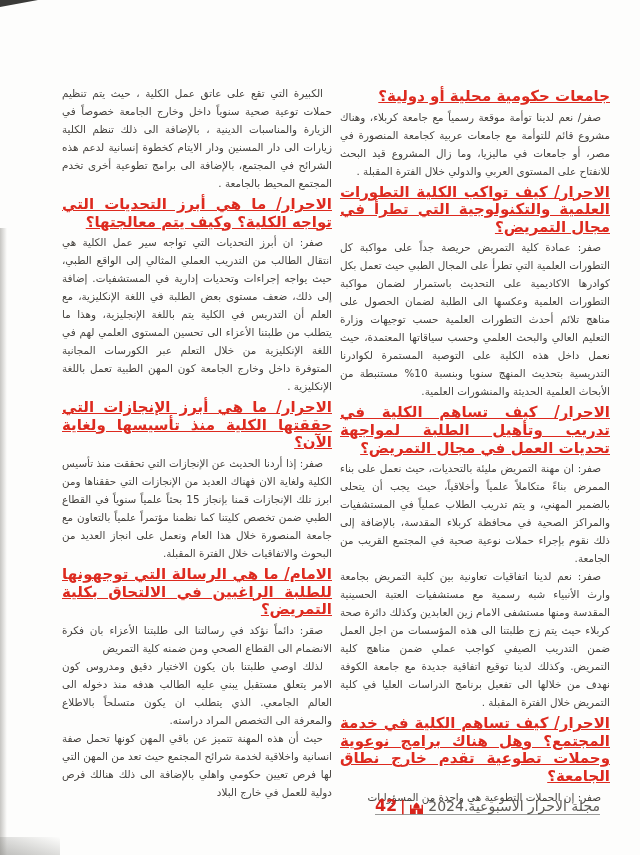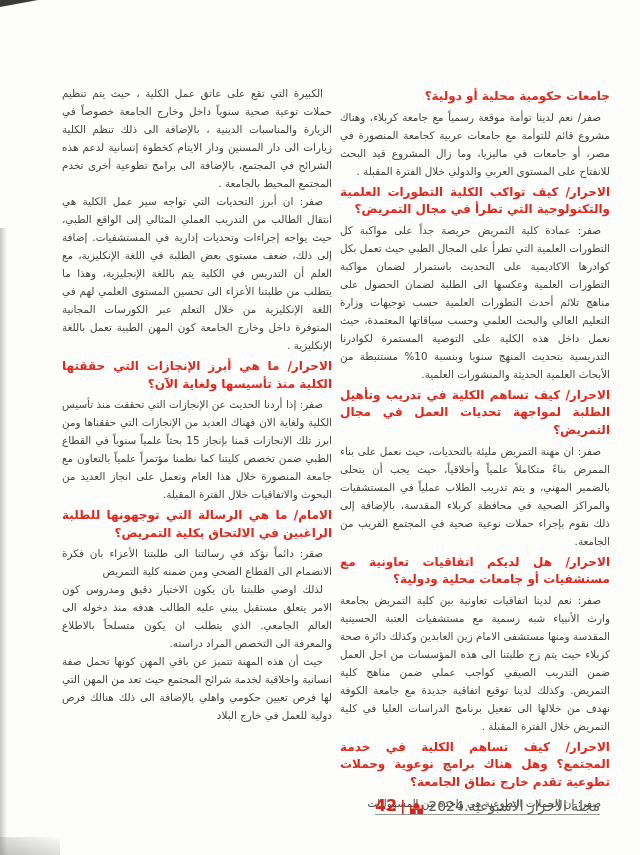--- a/index.html
+++ b/index.html
@@ -24,26 +24,27 @@
   .col { width: 270px; }
   .col p { margin: 0; text-align: justify; direction: rtl; }
   .col p.answer {
     font-size: 10.4px;
     line-height: 18px;
     color: #45423e;
     text-indent: 9px;
     letter-spacing: 0px;
   }
   .col p.question {
-    font-size: 12px;
+    font-size: 15px;
     line-height: 17.6px;
     font-weight: bold;
     color: #dd2a1f;
     margin-top: 4px;
     margin-bottom: 2px;
+    text-decoration: underline;
   }
   
   .footer {
     position: absolute;
     right: 40px;
     bottom: 40px;
     display: flex;
     direction: ltr;
     align-items: center;
     gap: 5px;
@@ -92,27 +93,27 @@
 <div class="page">
 
   <div class="columns">
     <div class="col" id="col-right">
         <p class="question">جامعات حكومية محلية أو دولية؟</p>
         <p class="answer">صفر/ نعم لدينا توأمة موقعة رسمياً مع جامعة كربلاء، وهناك مشروع قائم للتوأمة مع جامعات عربية كجامعة المنصورة في مصر، أو جامعات في ماليزيا، وما زال المشروع قيد البحث للانفتاح على المستوى العربي والدولي خلال الفترة المقبلة .</p>
         <p class="question">الاحرار/ كيف تواكب الكلية التطورات العلمية والتكنولوجية التي تطرأ في مجال التمريض؟</p>
         <p class="answer">صفر: عمادة كلية التمريض حريصة جداً على مواكبة كل التطورات العلمية التي تطرأ على المجال الطبي حيث تعمل بكل كوادرها الاكاديمية على التحديث باستمرار لضمان مواكبة التطورات العلمية وعكسها الى الطلبة لضمان الحصول على مناهج تلائم أحدث التطورات العلمية حسب توجيهات وزارة التعليم العالي والبحث العلمي وحسب سياقاتها المعتمدة، حيث نعمل داخل هذه الكلية على التوصية المستمرة لكوادرنا التدريسية بتحديث المنهج سنويا وبنسبة 10% مستنبطة من الأبحاث العلمية الحديثة والمنشورات العلمية.</p>
         <p class="question">الاحرار/ كيف تساهم الكلية في تدريب وتأهيل الطلبة لمواجهة تحديات العمل في مجال التمريض؟</p>
         <p class="answer">صفر: ان مهنة التمريض مليئة بالتحديات، حيث نعمل على بناء الممرض بناءً متكاملاً علمياً وأخلاقياً، حيث يجب أن يتحلى بالضمير المهني، و يتم تدريب الطلاب عملياً في المستشفيات والمراكز الصحية في محافظة كربلاء المقدسة، بالإضافة إلى ذلك نقوم بإجراء حملات نوعية صحية في المجتمع القريب من الجامعة.</p>
-        <p class="question">الاحرار/ هل لديكم اتفاقيات تعاونية مع مستشفيات أو جامعات محلية ودولية؟</p>
         <p class="answer">صفر: نعم لدينا اتفاقيات تعاونية بين كلية التمريض بجامعة وارث الأنبياء شبه رسمية مع مستشفيات العتبة الحسينية المقدسة ومنها مستشفى الامام زين العابدين وكذلك دائرة صحة كربلاء حيث يتم زج طلبتنا الى هذه المؤسسات من اجل العمل ضمن التدريب الصيفي كواجب عملي ضمن مناهج كلية التمريض. وكذلك لدينا توقيع اتفاقية جديدة مع جامعة الكوفة نهدف من خلالها الى تفعيل برنامج الدراسات العليا في كلية التمريض خلال الفترة المقبلة .</p>
         <p class="question">الاحرار/ كيف تساهم الكلية في خدمة المجتمع؟ وهل هناك برامج نوعوية وحملات تطوعية تقدم خارج نطاق الجامعة؟</p>
         <p class="answer">صفر: إن الحملات التطوعية هي واحدة من المسؤوليات</p>
       </div>
     <div class="col" id="col-left">
         <p class="answer">الكبيرة التي تقع على عاتق عمل الكلية ، حيث يتم تنظيم حملات توعية صحية سنوياً داخل وخارج الجامعة خصوصاً في الزيارة والمناسبات الدينية ، بالإضافة الى ذلك تنظم الكلية زيارات الى دار المسنين ودار الايتام كخطوة إنسانية لدعم هذه الشرائح في المجتمع، بالإضافة الى برامج تطوعية أخرى تخدم المجتمع المحيط بالجامعة .</p>
+        <p class="question">الاحرار/ ما هي أبرز التحديات التي تواجه الكلية؟ وكيف يتم معالجتها؟</p>
         <p class="answer">صفر: ان أبرز التحديات التي تواجه سير عمل الكلية هي انتقال الطالب من التدريب العملي المثالي إلى الواقع الطبي، حيث يواجه إجراءات وتحديات إدارية في المستشفيات. إضافة إلى ذلك، ضعف مستوى بعض الطلبة في اللغة الإنكليزية، مع العلم أن التدريس في الكلية يتم باللغة الإنجليزية، وهذا ما يتطلب من طلبتنا الأعزاء الى تحسين المستوى العلمي لهم في اللغة الإنكليزية من خلال التعلم عبر الكورسات المجانية المتوفرة داخل وخارج الجامعة كون المهن الطبية تعمل باللغة الإنكليزية .</p>
         <p class="question">الاحرار/ ما هي أبرز الإنجازات التي حققتها الكلية منذ تأسيسها ولغاية الآن؟</p>
         <p class="answer">صفر: إذا أردنا الحديث عن الإنجازات التي تحققت منذ تأسيس الكلية ولغاية الان فهناك العديد من الإنجازات التي حققناها ومن ابرز تلك الإنجازات قمنا بإنجاز 15 بحثاً علمياً سنوياً في القطاع الطبي ضمن تخصص كليتنا كما نظمنا مؤتمراً علمياً بالتعاون مع جامعة المنصورة خلال هذا العام ونعمل على انجاز العديد من البحوث والاتفاقيات خلال الفترة المقبلة.</p>
         <p class="question">الامام/ ما هي الرسالة التي توجهونها للطلبة الراغبين في الالتحاق بكلية التمريض؟</p>
         <p class="answer">صقر: دائماً نؤكد في رسالتنا الى طلبتنا الأعزاء بان فكرة الانضمام الى القطاع الصحي ومن ضمنه كلية التمريض</p>
         <p class="answer">لذلك اوصي طلبتنا بان يكون الاختيار دقيق ومدروس كون الامر يتعلق مستقبل يبني عليه الطالب هدفه منذ دخوله الى العالم الجامعي. الذي يتطلب ان يكون متسلحاً بالاطلاع والمعرفة الى التخصص المراد دراسته.</p>
         <p class="answer">حيث أن هذه المهنة تتميز عن باقي المهن كونها تحمل صفة انسانية واخلاقية لخدمة شرائح المجتمع حيث تعد من المهن التي لها فرص تعيين حكومي واهلي بالإضافة الى ذلك هنالك فرص دولية للعمل في خارج البلاد</p>
       </div>
   </div>
 

